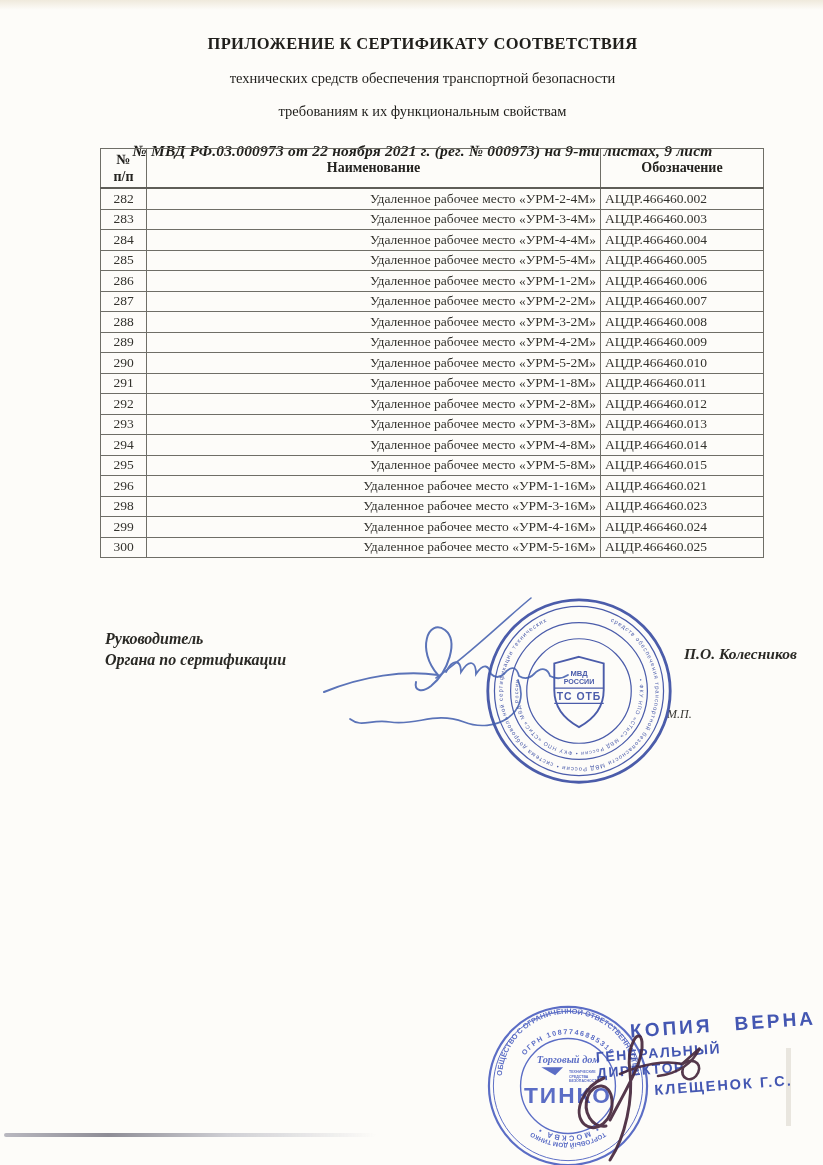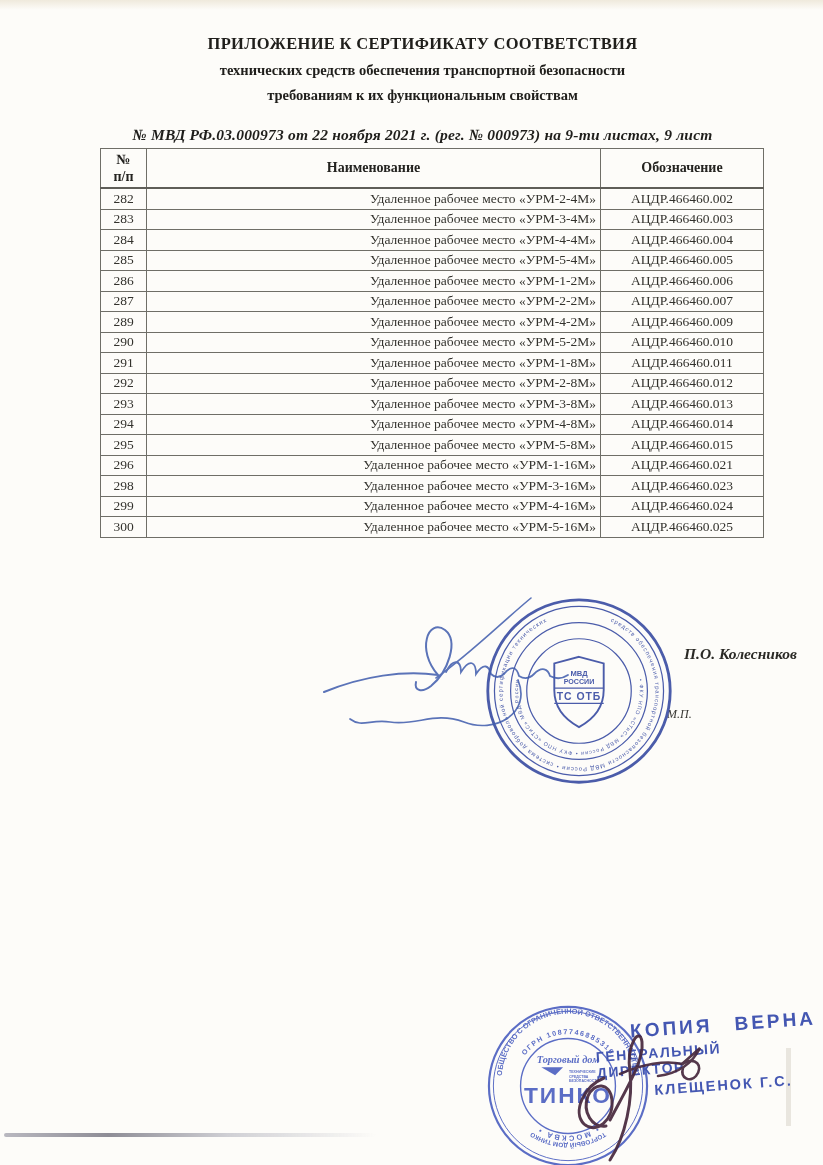--- a/index.html
+++ b/index.html
@@ -4,35 +4,35 @@
 <style>
   html,body{margin:0;padding:0;background:#ffffff;}
   .page{position:relative;width:823px;height:1165px;background:#fdfcf9;overflow:hidden;
         font-family:"Liberation Serif","DejaVu Serif",serif;color:#2e2d29;}
   .page::before{content:"";position:absolute;left:0;top:0;width:100%;height:10px;
         background:linear-gradient(180deg,rgba(228,218,196,.55),rgba(228,218,196,0));pointer-events:none;}
 
   
   .doc-header{position:absolute;left:45px;top:34px;width:755px;text-align:center;}
   .title1{font-weight:bold;font-size:16.5px;letter-spacing:.3px;color:#1f1e1b;}
-  .title2,.title3{font-weight:bold;font-size:14.5px;color:#1f1e1b;margin-top:8px;}
+  .title2,.title3{font-weight:normal;font-size:14.5px;color:#1f1e1b;margin-top:16px;}
   .certline{font-weight:bold;font-size:15.5px;color:#1f1e1b;margin-top:22px;letter-spacing:.2px;font-style:italic;}
 
   
   table.doc{position:absolute;left:100px;top:148px;width:663px;border-collapse:collapse;
         font-size:13.5px;color:#33322d;table-layout:fixed;}
   table.doc th,table.doc td{border:1px solid #6f6e67;padding:0 4px;overflow:hidden;white-space:nowrap;}
   table.doc{border:1.5px solid #5f5e58;}
   table.doc thead th{height:38px;font-size:14px;font-weight:bold;text-align:center;
         color:#242320;border-bottom:2px solid #5f5e58;line-height:1.25;}
   table.doc td{height:19.5px;}
   col.c-num{width:46px;} col.c-name{width:454px;} col.c-code{width:163px;}
   td.n{ text-align:center;}
   td.nm{text-align:right;padding-left:9px;}
-  td.cd{text-align:center;padding-left:11px;}
+  td.cd{text-align:left;padding-left:11px;}
 
   
   .role{position:absolute;left:105px;top:628px;font-weight:bold;font-style:italic;
         font-size:16px;color:#2a2925;line-height:1.32;}
   .signer{position:absolute;left:684px;top:645px;font-weight:bold;font-style:italic;
         font-size:15.5px;color:#2a2925;z-index:1;}
   .mp{position:absolute;left:667px;top:707px;font-style:italic;font-size:12px;color:#3a3935;}
 
   .sig-blue{position:absolute;left:318px;top:592px;z-index:3;}
   .stamp-mvd{position:absolute;left:484px;top:596px;z-index:2;opacity:.92;}
@@ -105,20 +105,25 @@
           <td class="n">286</td>
           <td class="nm">Удаленное рабочее место «УРМ-1-2М»</td>
           <td class="cd">АЦДР.466460.006</td>
         </tr>
         <tr>
           <td class="n">287</td>
           <td class="nm">Удаленное рабочее место «УРМ-2-2М»</td>
           <td class="cd">АЦДР.466460.007</td>
         </tr>
         <tr>
+          <td class="n">288</td>
+          <td class="nm">Удаленное рабочее место «УРМ-3-2М»</td>
+          <td class="cd">АЦДР.466460.008</td>
+        </tr>
+        <tr>
           <td class="n">289</td>
           <td class="nm">Удаленное рабочее место «УРМ-4-2М»</td>
           <td class="cd">АЦДР.466460.009</td>
         </tr>
         <tr>
           <td class="n">290</td>
           <td class="nm">Удаленное рабочее место «УРМ-5-2М»</td>
           <td class="cd">АЦДР.466460.010</td>
         </tr>
         <tr>
@@ -162,20 +167,24 @@
           <td class="cd">АЦДР.466460.024</td>
         </tr>
         <tr>
           <td class="n">300</td>
           <td class="nm">Удаленное рабочее место «УРМ-5-16М»</td>
           <td class="cd">АЦДР.466460.025</td>
         </tr>
       </tbody>
   </table>
 
+  <div class="role">
+    <div>Руководитель</div>
+    <div>Органа по сертификации</div>
+  </div>
   <div class="signer">П.О. Колесников</div>
   <div class="mp">М.П.</div>
 
   <svg class="sig-blue" width="295" height="148" viewBox="0 0 295 148">
     <g fill="none" stroke="#3f5cad" stroke-width="2" stroke-linecap="round" opacity="0.85">
       <path d="M6 100 C 45 84 86 78 120 83 C 98 58 110 26 127 38 C 141 49 130 80 113 94 C 104 101 96 99 98 90"></path>
       <path d="M213 6 C 184 30 152 62 118 86" stroke-width="1.6"></path>
       <path d="M128 80 c 7 -14 15 -12 15 0 c 9 -14 15 -10 15 2 c 8 -12 13 -8 15 0 q 6 6 13 0 c 8 -10 13 -6 15 2 q 8 5 15 -2 c 8 -8 14 -5 16 2 q 9 5 18 -1" stroke-width="1.8"></path>
       <path d="M200 88 C 214 122 176 142 146 130 C 116 119 100 134 72 130 C 52 127 44 136 32 127" stroke-width="1.7"></path>
     </g>

